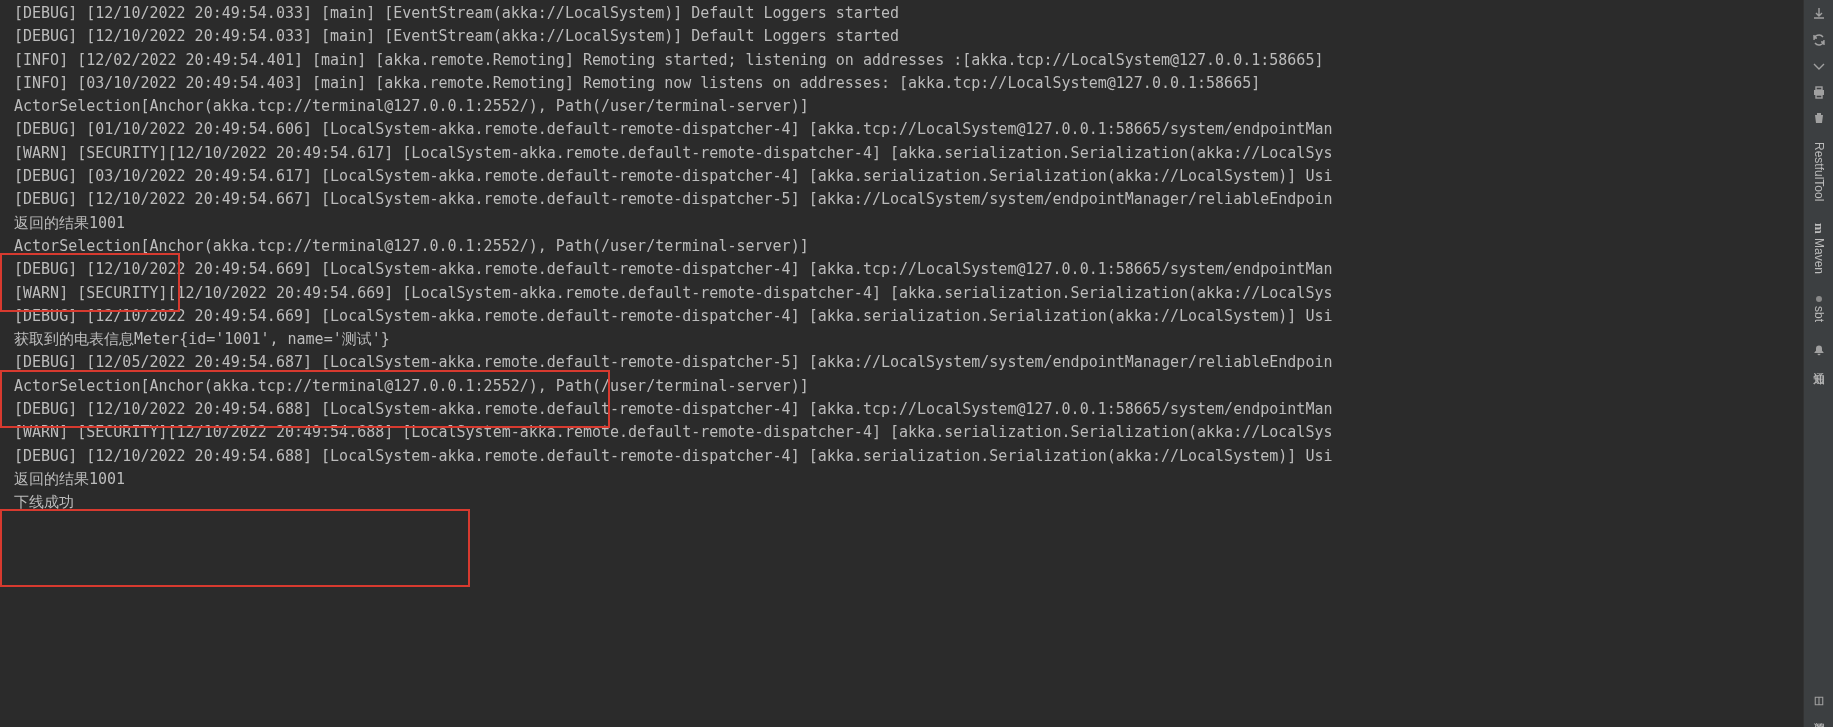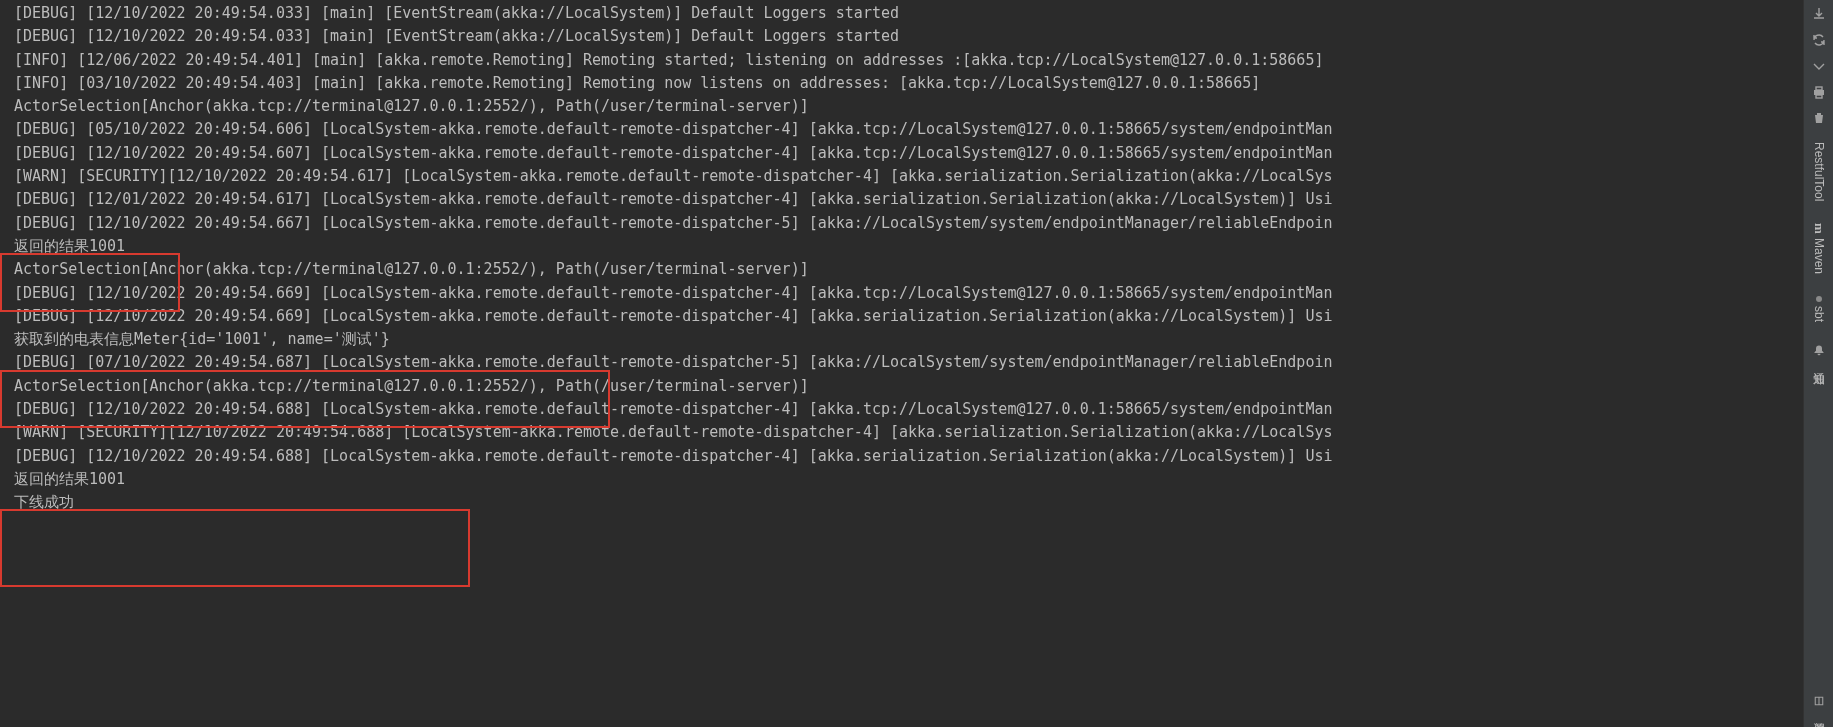--- a/index.html
+++ b/index.html
@@ -102,34 +102,34 @@
 
 <div class="workspace">
 
   <div class="console-panel">
     <div id="hl1" class="highlight-box"></div>
     <div id="hl2" class="highlight-box"></div>
     <div id="hl3" class="highlight-box"></div>
 
     <div class="log-line">[DEBUG] [12/10/2022 20:49:54.033] [main] [EventStream(akka://LocalSystem)] Default Loggers started</div>
     <div class="log-line">[DEBUG] [12/10/2022 20:49:54.033] [main] [EventStream(akka://LocalSystem)] Default Loggers started</div>
-    <div class="log-line">[INFO] [12/06/2022 20:49:54.401] [main] [akka.remote.Remoting] Remoting started; listening on addresses :[akka.tcp://LocalSystem@127.0.0.1:58665]</div>
+    <div class="log-line">[INFO] [12/02/2022 20:49:54.401] [main] [akka.remote.Remoting] Remoting started; listening on addresses :[akka.tcp://LocalSystem@127.0.0.1:58665]</div>
     <div class="log-line">[INFO] [03/10/2022 20:49:54.403] [main] [akka.remote.Remoting] Remoting now listens on addresses: [akka.tcp://LocalSystem@127.0.0.1:58665]</div>
     <div class="log-line">ActorSelection[Anchor(akka.tcp://terminal@127.0.0.1:2552/), Path(/user/terminal-server)]</div>
-    <div class="log-line">[DEBUG] [05/10/2022 20:49:54.606] [LocalSystem-akka.remote.default-remote-dispatcher-4] [akka.tcp://LocalSystem@127.0.0.1:58665/system/endpointMan</div>
-    <div class="log-line">[DEBUG] [12/10/2022 20:49:54.607] [LocalSystem-akka.remote.default-remote-dispatcher-4] [akka.tcp://LocalSystem@127.0.0.1:58665/system/endpointMan</div>
+    <div class="log-line">[DEBUG] [01/10/2022 20:49:54.606] [LocalSystem-akka.remote.default-remote-dispatcher-4] [akka.tcp://LocalSystem@127.0.0.1:58665/system/endpointMan</div>
     <div class="log-line">[WARN] [SECURITY][12/10/2022 20:49:54.617] [LocalSystem-akka.remote.default-remote-dispatcher-4] [akka.serialization.Serialization(akka://LocalSys</div>
-    <div class="log-line">[DEBUG] [12/01/2022 20:49:54.617] [LocalSystem-akka.remote.default-remote-dispatcher-4] [akka.serialization.Serialization(akka://LocalSystem)] Usi</div>
+    <div class="log-line">[DEBUG] [03/10/2022 20:49:54.617] [LocalSystem-akka.remote.default-remote-dispatcher-4] [akka.serialization.Serialization(akka://LocalSystem)] Usi</div>
     <div class="log-line">[DEBUG] [12/10/2022 20:49:54.667] [LocalSystem-akka.remote.default-remote-dispatcher-5] [akka://LocalSystem/system/endpointManager/reliableEndpoin</div>
     <div class="log-line">返回的结果1001</div>
     <div class="log-line">ActorSelection[Anchor(akka.tcp://terminal@127.0.0.1:2552/), Path(/user/terminal-server)]</div>
     <div class="log-line">[DEBUG] [12/10/2022 20:49:54.669] [LocalSystem-akka.remote.default-remote-dispatcher-4] [akka.tcp://LocalSystem@127.0.0.1:58665/system/endpointMan</div>
+    <div class="log-line">[WARN] [SECURITY][12/10/2022 20:49:54.669] [LocalSystem-akka.remote.default-remote-dispatcher-4] [akka.serialization.Serialization(akka://LocalSys</div>
     <div class="log-line">[DEBUG] [12/10/2022 20:49:54.669] [LocalSystem-akka.remote.default-remote-dispatcher-4] [akka.serialization.Serialization(akka://LocalSystem)] Usi</div>
     <div class="log-line">获取到的电表信息Meter{id='1001', name='测试'}</div>
-    <div class="log-line">[DEBUG] [07/10/2022 20:49:54.687] [LocalSystem-akka.remote.default-remote-dispatcher-5] [akka://LocalSystem/system/endpointManager/reliableEndpoin</div>
+    <div class="log-line">[DEBUG] [12/05/2022 20:49:54.687] [LocalSystem-akka.remote.default-remote-dispatcher-5] [akka://LocalSystem/system/endpointManager/reliableEndpoin</div>
     <div class="log-line">ActorSelection[Anchor(akka.tcp://terminal@127.0.0.1:2552/), Path(/user/terminal-server)]</div>
     <div class="log-line">[DEBUG] [12/10/2022 20:49:54.688] [LocalSystem-akka.remote.default-remote-dispatcher-4] [akka.tcp://LocalSystem@127.0.0.1:58665/system/endpointMan</div>
     <div class="log-line">[WARN] [SECURITY][12/10/2022 20:49:54.688] [LocalSystem-akka.remote.default-remote-dispatcher-4] [akka.serialization.Serialization(akka://LocalSys</div>
     <div class="log-line">[DEBUG] [12/10/2022 20:49:54.688] [LocalSystem-akka.remote.default-remote-dispatcher-4] [akka.serialization.Serialization(akka://LocalSystem)] Usi</div>
     <div class="log-line">返回的结果1001</div>
     <div class="log-line">下线成功</div>
   </div>
 
   <div class="tool-strip">
 

